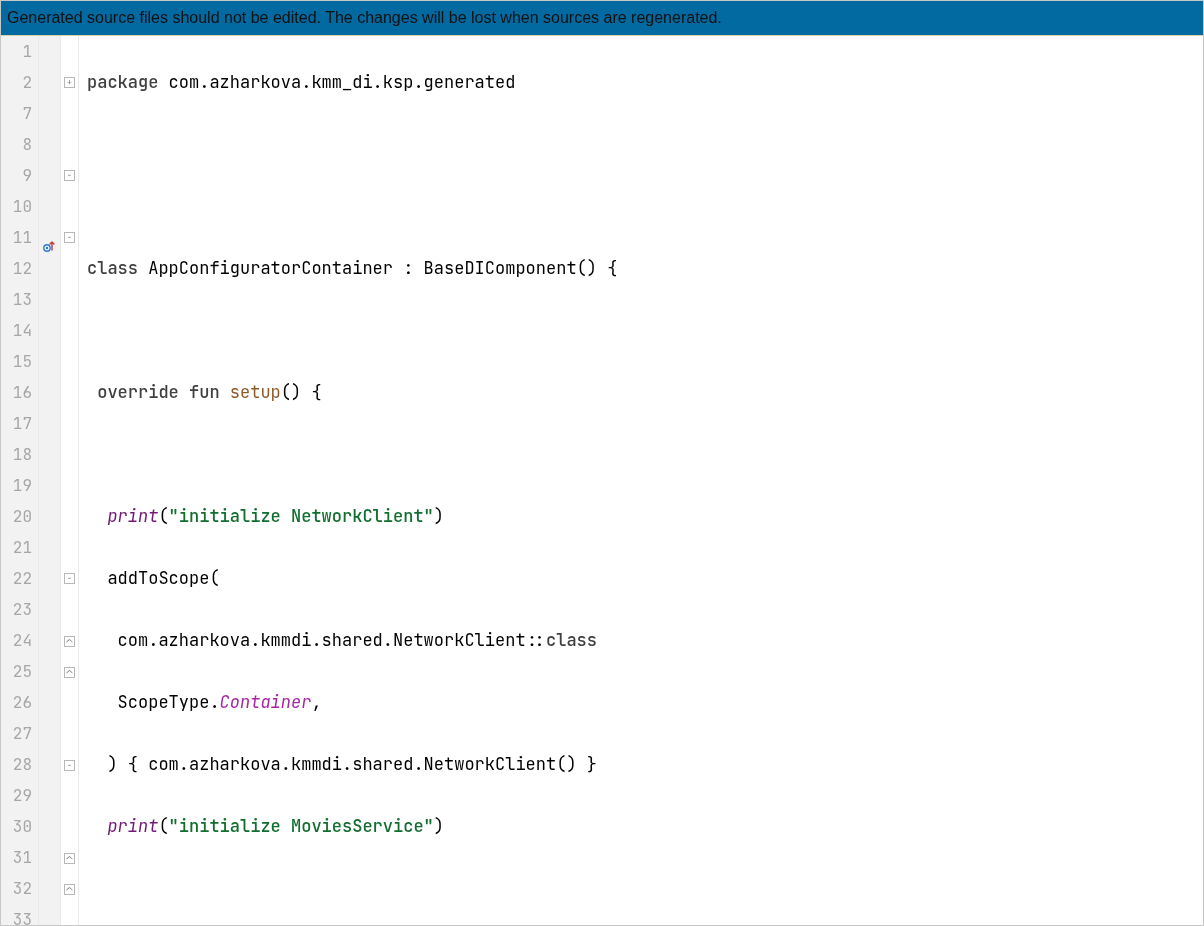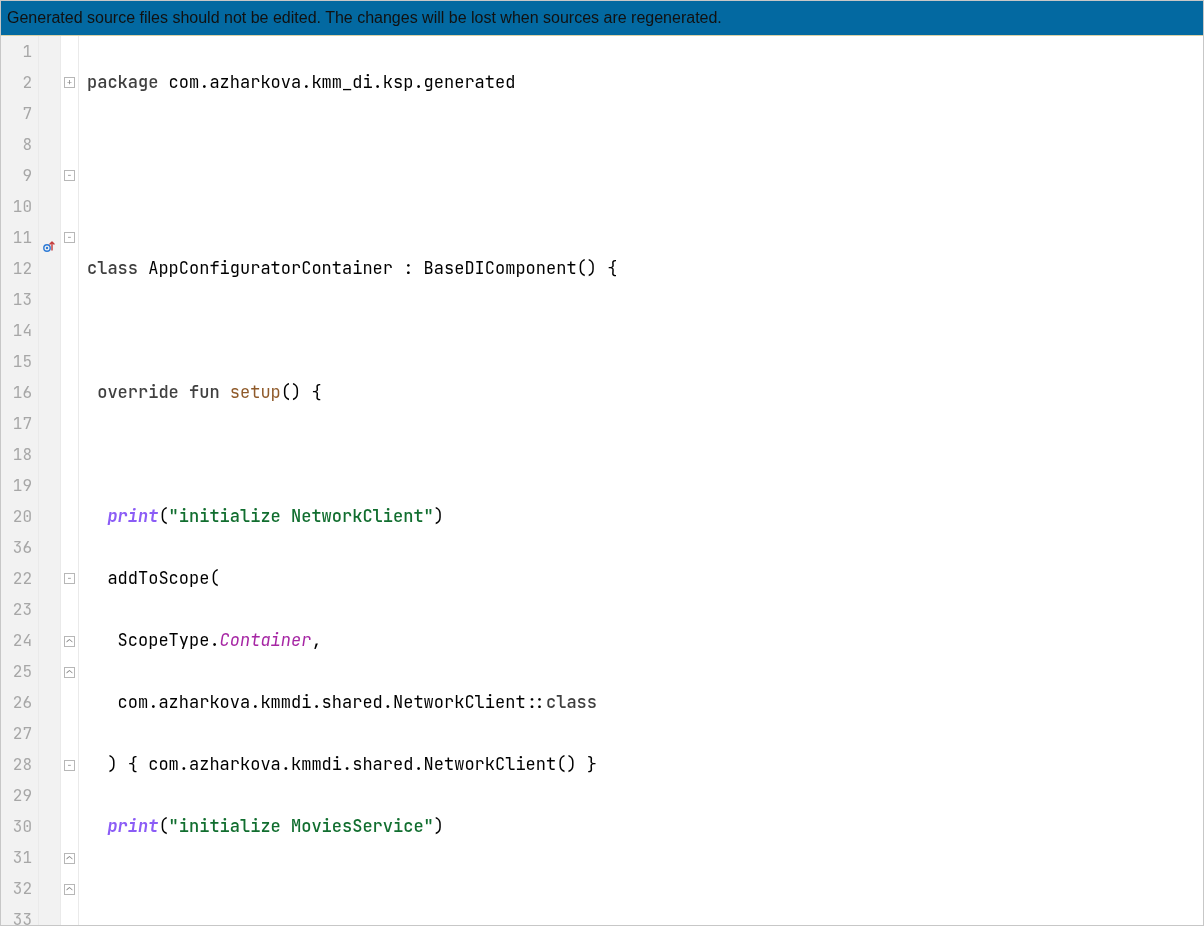--- a/index.html
+++ b/index.html
@@ -52,21 +52,21 @@
     }
     .code {
       flex:1;
       padding-left:8px;
       white-space:pre;
       overflow:hidden;
     }
     .code-line { height:31px; }
     .num-line { height:31px; }
     .kw { color:#404040; font-weight:500; }
-    .fn { color:#8b5cf6;font-weight:bold; }
+    .fn { color:#701a75; }
     .fn2 { color:#8f5a2a; }
     .str { color:#116e2f; font-weight:500; }
     .italic { font-style:italic; }
     .enum { color:#a626a4; font-style:italic; }
     .hl-fold { background:#e9f5e5; }
     .fold-icon, .fold-close-icon {
       position:absolute;
       left:3px;
       width:11px; height:11px;
       border:1px solid #b7b7b7;
@@ -105,21 +105,21 @@
     <div class="num-line">11</div>
     <div class="num-line">12</div>
     <div class="num-line">13</div>
     <div class="num-line">14</div>
     <div class="num-line">15</div>
     <div class="num-line">16</div>
     <div class="num-line">17</div>
     <div class="num-line">18</div>
     <div class="num-line">19</div>
     <div class="num-line">20</div>
-    <div class="num-line">36</div>
+    <div class="num-line">21</div>
     <div class="num-line">22</div>
     <div class="num-line">23</div>
     <div class="num-line">24</div>
     <div class="num-line">25</div>
     <div class="num-line">26</div>
     <div class="num-line">27</div>
     <div class="num-line">28</div>
     <div class="num-line">29</div>
     <div class="num-line">30</div>
     <div class="num-line">31</div>
@@ -152,22 +152,22 @@
   <div class="code">
 <div class="code-line"><span class="kw">package</span><span> com.azharkova.kmm_di.ksp.generated</span></div>
 <div class="code-line"></div>
 <div class="code-line"></div>
 <div class="code-line"><span class="kw">class</span><span> AppConfiguratorContainer : BaseDIComponent() {</span></div>
 <div class="code-line"></div>
 <div class="code-line"> <span class="kw">override</span><span class="kw"> fun</span><span class="fn2"> setup</span><span>() {</span></div>
 <div class="code-line"></div>
 <div class="code-line">  <span class="fn italic">print</span><span>(</span><span class="str">"initialize NetworkClient"</span><span>)</span></div>
 <div class="code-line">  <span>addToScope(</span></div>
+<div class="code-line">  <span> com.azharkova.kmmdi.shared.NetworkClient::</span><span class="kw">class</span></div>
 <div class="code-line">  <span> ScopeType.</span><span class="enum">Container</span><span>,</span></div>
-<div class="code-line">  <span> com.azharkova.kmmdi.shared.NetworkClient::</span><span class="kw">class</span></div>
 <div class="code-line">  <span>) { com.azharkova.kmmdi.shared.NetworkClient() }</span></div>
 <div class="code-line">  <span class="fn italic">print</span><span>(</span><span class="str">"initialize MoviesService"</span><span>)</span></div>
 
 
 
 
 
 
 
 

